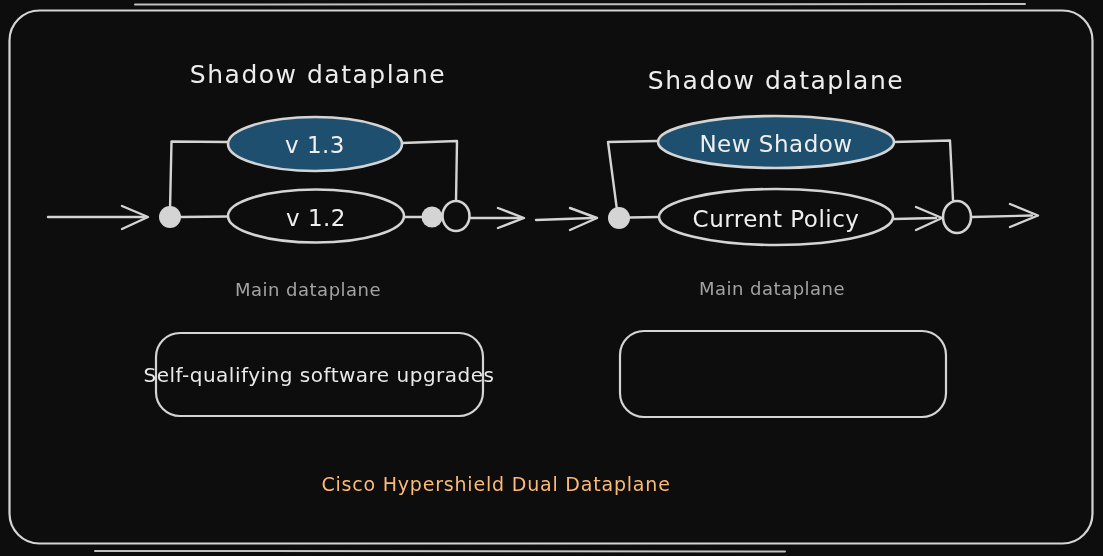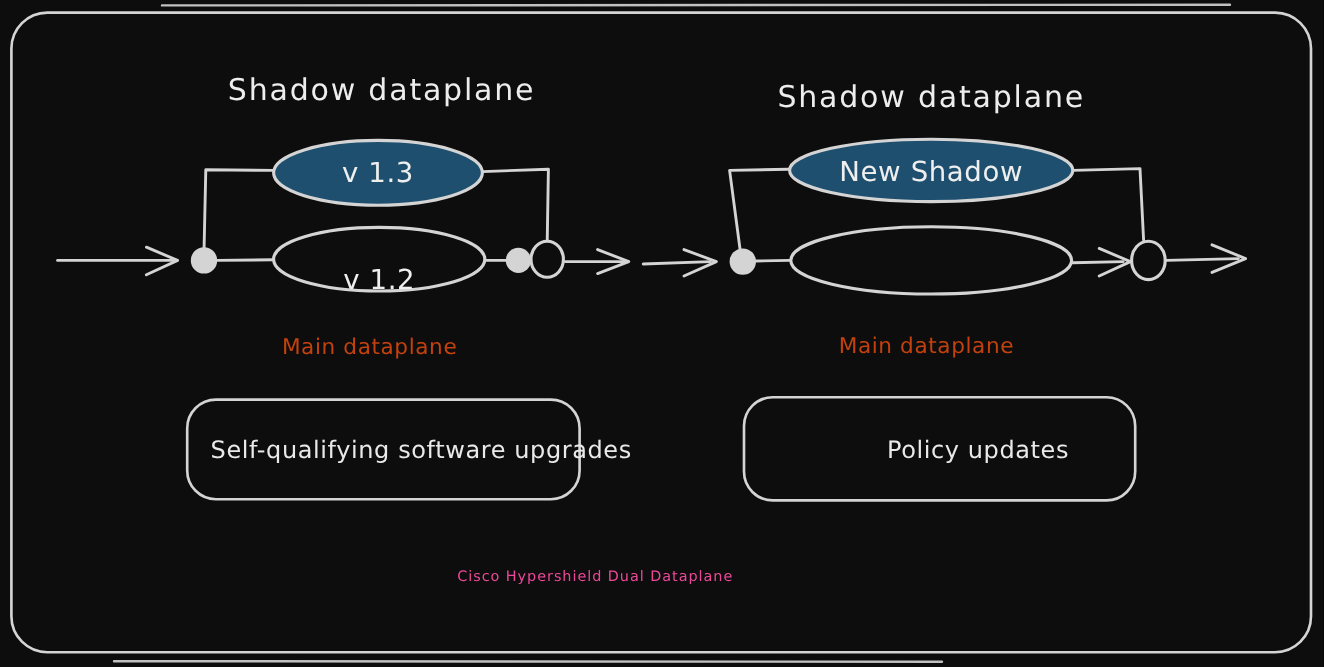--- a/index.html
+++ b/index.html
@@ -15,23 +15,23 @@
   .txt{
     position:absolute;
     transform:translateX(-50%);
     white-space:nowrap;
     color:#e6e6e6;
     letter-spacing:0.5px;
     text-align:left;
   }
   .title{font-size:25px;letter-spacing:1.5px;color:#ededed;}
   .node-label{font-size:23px;color:#efefef;}
-  .sub-label{font-size:18px;color:#c2410c;}
-  .box-label{font-size:20px;color:#e9e9e9;margin-left:32px;}
-  .caption{font-size:12px;color:#ec4899;letter-spacing:0.8px;}
+  .sub-label{font-size:18px;color:#a3a3a3;}
+  .box-label{font-size:20px;color:#e9e9e9;}
+  .caption{font-size:19px;color:#fdba74;letter-spacing:0.8px;}
 </style>
 </head>
 <body>
 
 <div class="stage">
 
   <svg class="diagram" width="1103" height="556" viewBox="0 0 1103 556" fill="none" stroke="#d4d4d4" stroke-width="2.4" stroke-linecap="round" stroke-linejoin="round">
 
     <rect x="9.5" y="10.5" width="1083" height="533" rx="30" stroke-width="2.2"></rect>
     <path d="M135,4.5 L1025,4" stroke-width="2" opacity="0.9"></path>
@@ -92,27 +92,27 @@
       <rect x="620" y="331" width="326" height="86" rx="24" stroke-width="2.2"></rect>
     </g>
   </svg>
 
   <div class="txt title" style="left:318px;top:60px;">Shadow dataplane</div>
 
   <div class="txt title" style="left:776px;top:66px;">Shadow dataplane</div>
 
   <div class="txt node-label" style="left:315px;top:132px;">v 1.3</div>
 
-  <div class="txt node-label" style="left:316px;top:205px;margin-top:16px;">v 1.2</div>
+  <div class="txt node-label" style="left:316px;top:205px;">v 1.2</div>
 
   <div class="txt node-label" style="left:776px;top:131px;">New Shadow</div>
 
+  <div class="txt node-label" style="left:776px;top:206px;">Current Policy</div>
 
   <div class="txt sub-label" style="left:308px;top:279px;">Main dataplane</div>
 
   <div class="txt sub-label" style="left:772px;top:278px;">Main dataplane</div>
 
   <div class="txt box-label" style="left:319px;top:363px;">Self-qualifying software upgrades</div>
 
-  <div class="txt box-label" style="left:783px;top:363px;">Policy updates</div>
 
   <div class="txt caption" style="left:496px;top:473px;">Cisco Hypershield Dual Dataplane</div>
 </div>
 
 </body></html>

